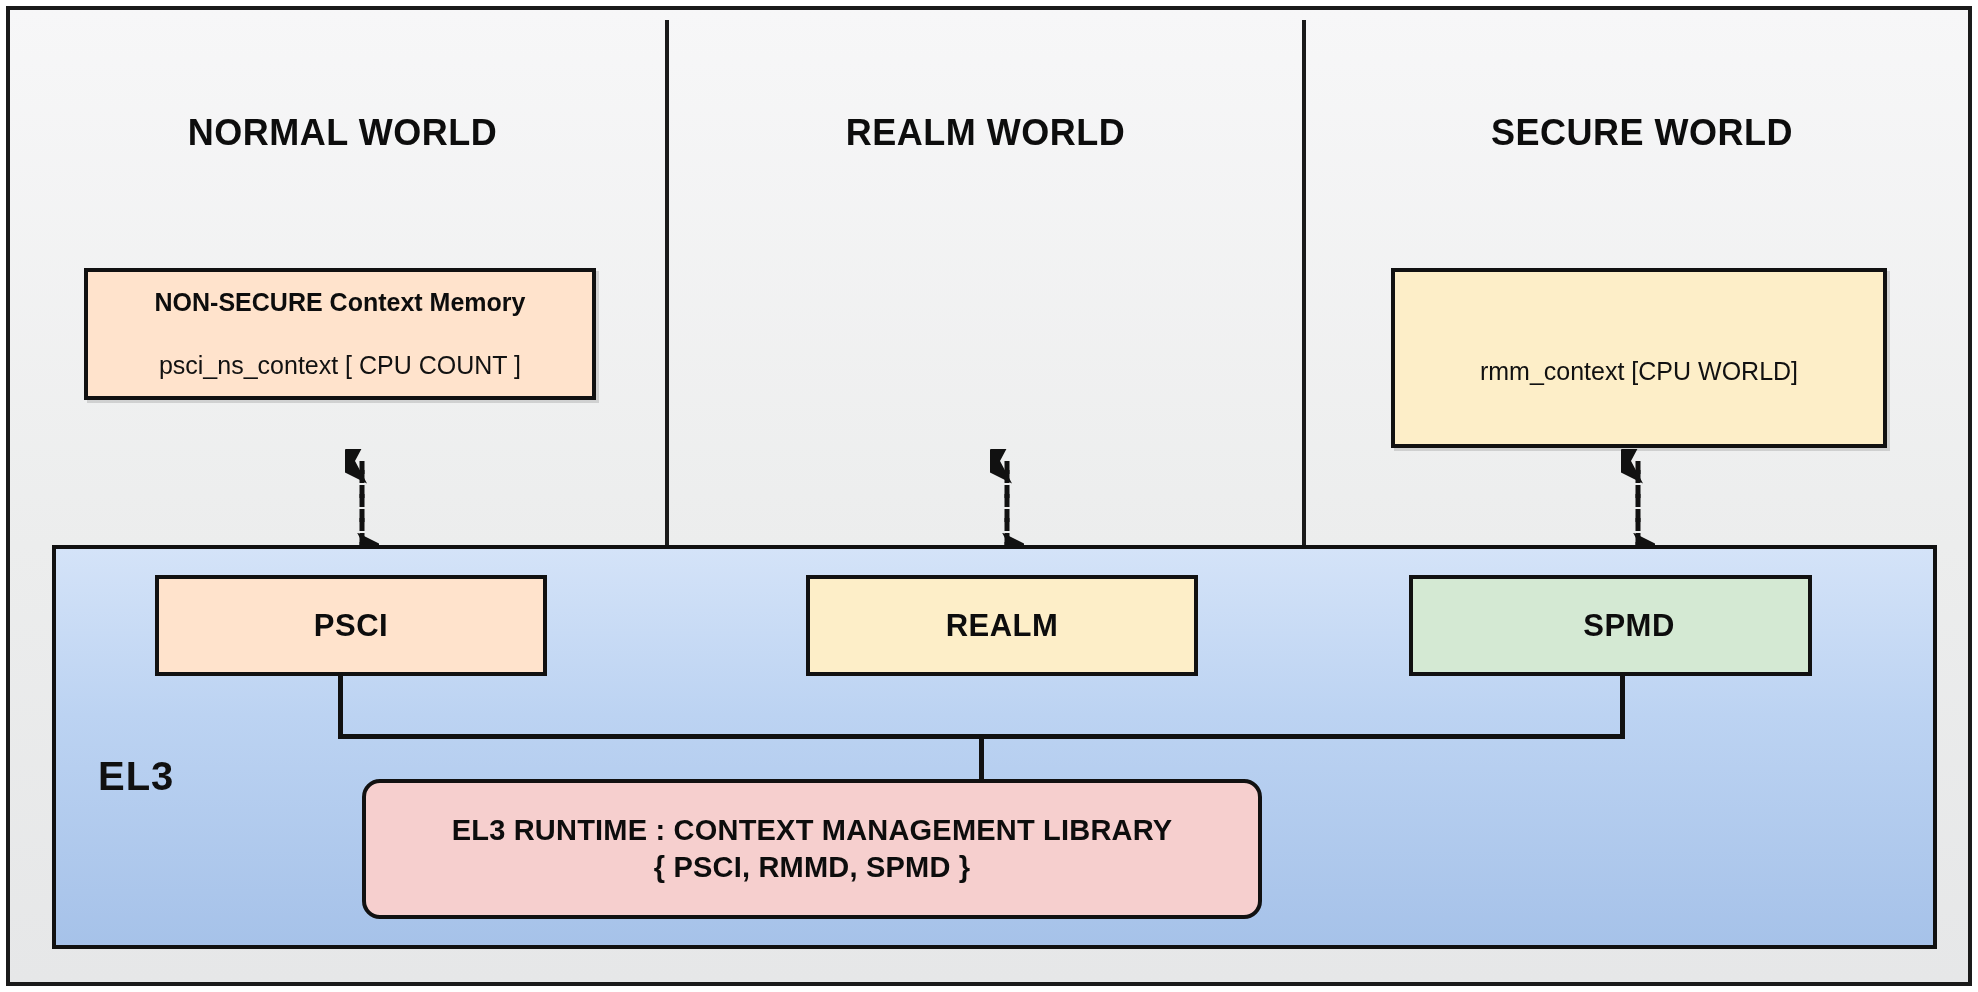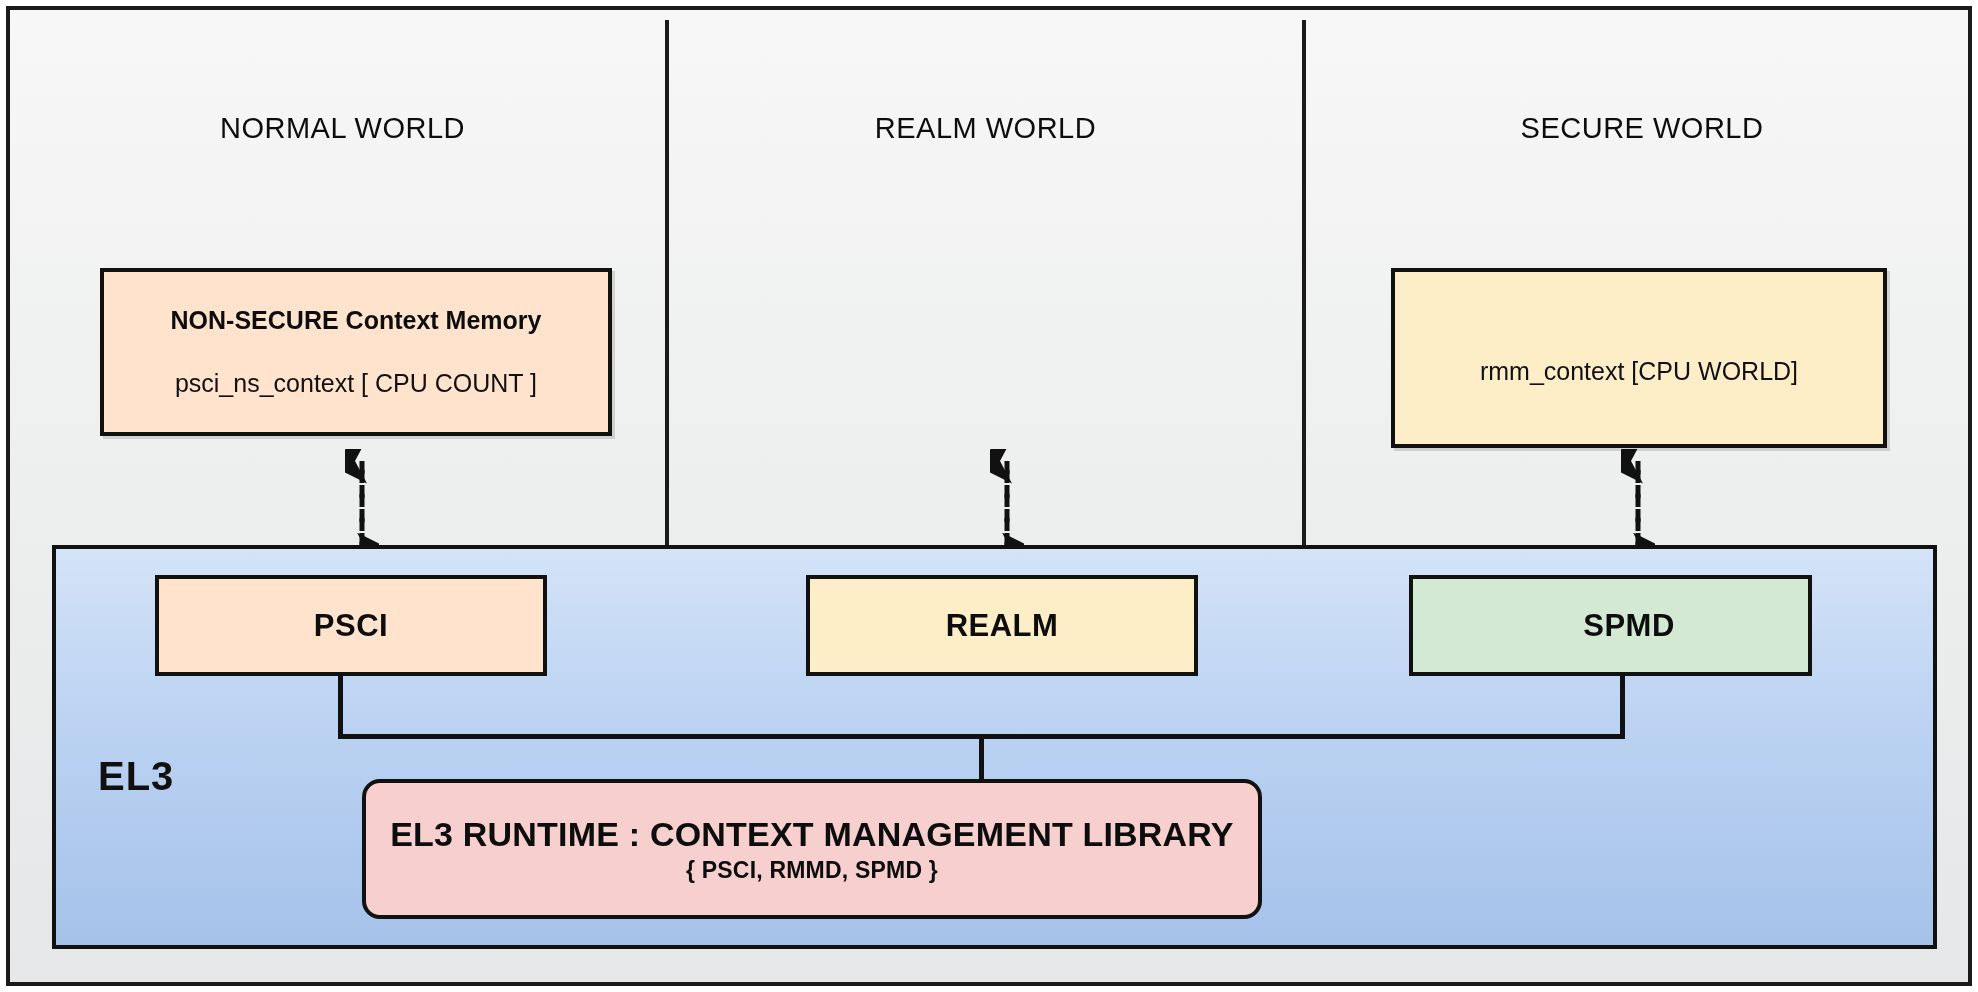--- a/index.html
+++ b/index.html
@@ -50,22 +50,22 @@
   .world-col.c0 { left: 0px;    width: 645px; }
   .world-col.c1 { left: 645px;  width: 637px; border-left: 4px solid #1a1a1a; }
   .world-col.c2 { left: 1282px; width: 676px; border-left: 4px solid #1a1a1a; }
 
   .world-title {
     position: absolute;
     top: 92px;
     left: 0;
     width: 100%;
     text-align: center;
-    font-size: 29px;
-    font-weight: normal;
+    font-size: 36px;
+    font-weight: bold;
     letter-spacing: 0.5px;
     color: #0d0d0d;
   }
 
   
   .ctx-box {
     position: absolute;
     top: 248px;
     box-sizing: border-box;
     border: 4px solid #111111;
@@ -85,23 +85,23 @@
   .ctx-box .ctx-sub {
     margin-top: 26px;
     font-size: 25px;
     font-weight: normal;
     color: #111111;
     text-align: center;
     line-height: 1.15;
   }
 
   .ctx-box.ns {
-    left: 80px;
+    left: 64px;
     width: 512px;
-    height: 168px;
+    height: 132px;
     background: #ffe3cc;
     gap: 8px;
   }
   .ctx-box.realm {
     left: 722px;
     width: 496px;
     height: 180px;
     background: #fdeec8;
   }
 
@@ -183,28 +183,28 @@
     border: 4px solid #111111;
     border-radius: 18px;
     background: #f6cfce;
     display: flex;
     flex-direction: column;
     align-items: center;
     justify-content: center;
     text-align: center;
   }
   .runtime-box .rt-l1 {
-    font-size: 34px;
+    font-size: 29px;
     font-weight: bold;
     color: #0d0d0d;
     line-height: 1.28;
     letter-spacing: 0.2px;
   }
   .runtime-box .rt-l2 {
-    font-size: 23px;
+    font-size: 29px;
     font-weight: bold;
     color: #0d0d0d;
     line-height: 1.28;
     letter-spacing: 0.2px;
   }
 </style>
 </head>
 <body>
 
 <div id="canvas">

